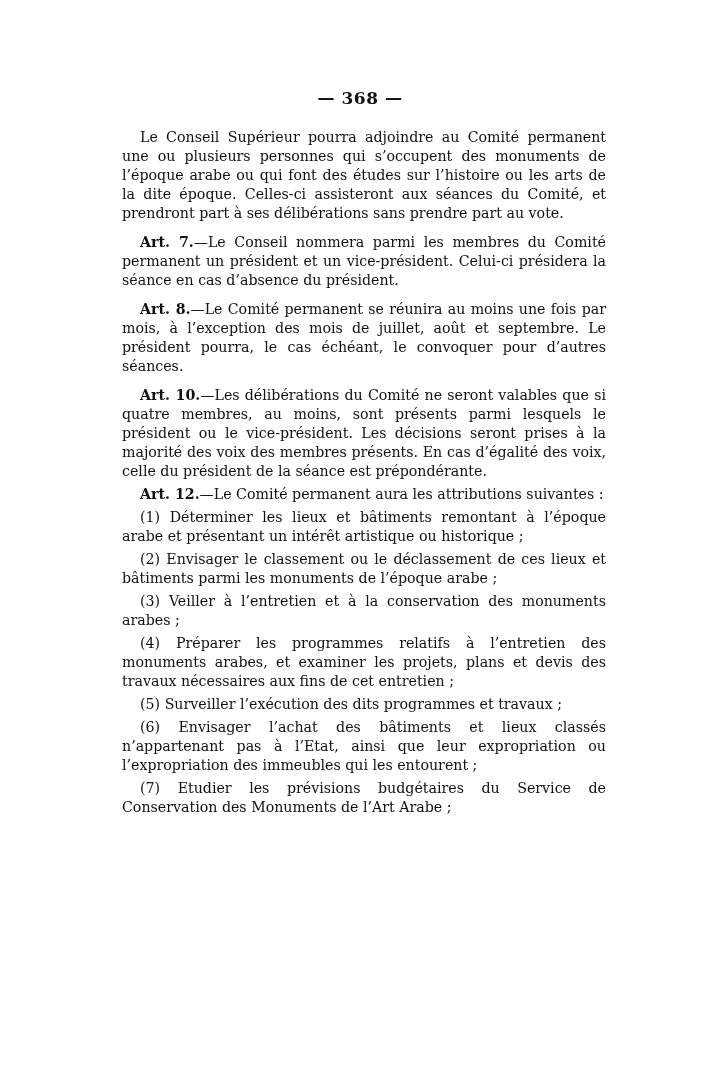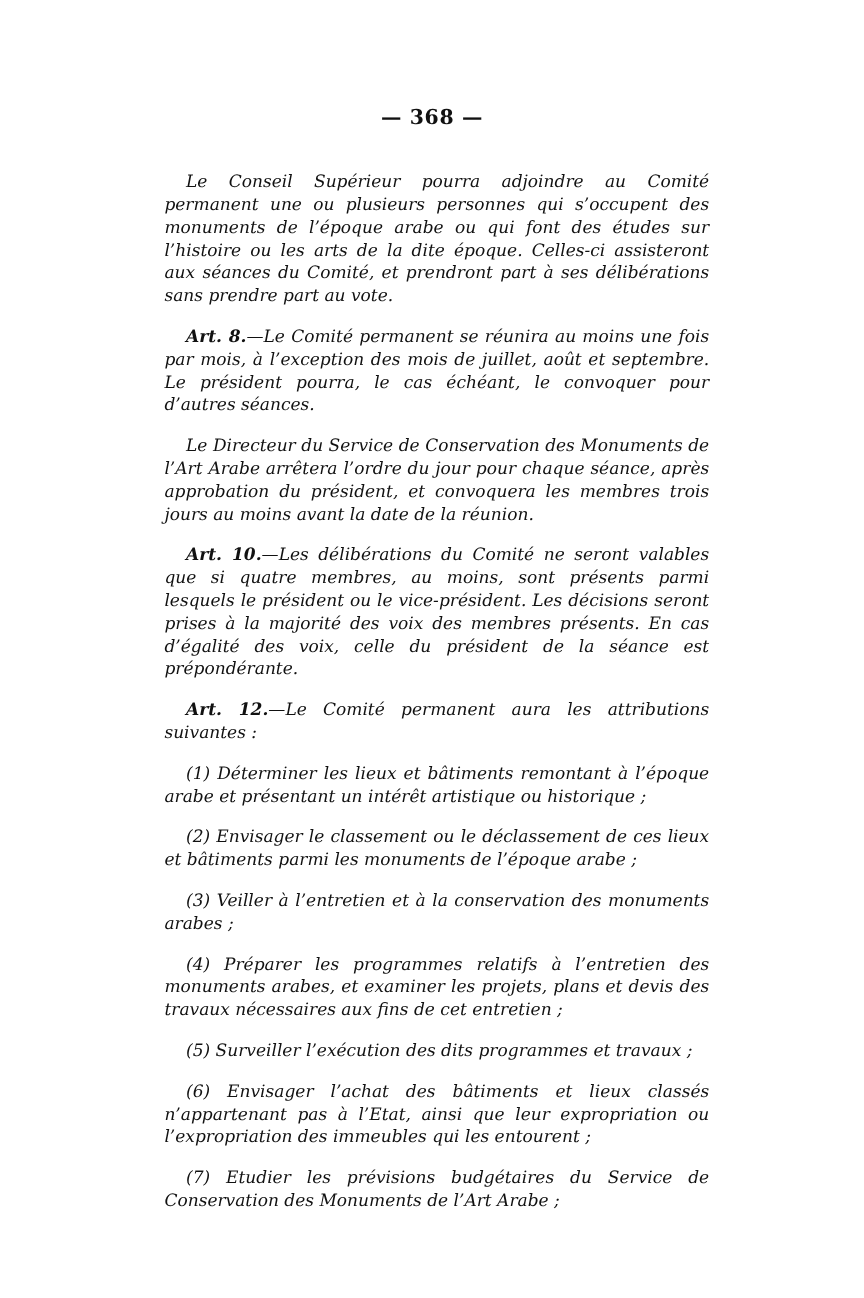--- a/index.html
+++ b/index.html
@@ -2,37 +2,37 @@
 <html><head>
 <meta charset="utf-8">
 <style>
   html, body { margin:0; padding:0; background:#ffffff; }
   body { width:720px; height:1082px; position:relative; overflow:hidden;
          font-family: "DejaVu Serif", "Liberation Serif", serif; color:#111; }
   .page-num { position:absolute; top:88px; left:0; width:720px; text-align:center;
               font-size:17px; font-weight:bold; letter-spacing:0.5px; }
   .text { position:absolute; left:122px; top:128px; width:484px;
           font-size:14.2px; line-height:19px; text-align:justify; }
-  .text p { margin:15px; text-indent:18px;font-style:italic; }
+  .text p { margin:0; text-indent:18px; }
   .gap-l { margin-top:10px !important; }
   .gap-s { margin-top:4px !important; }
   .b { font-weight:bold; }
 </style>
 </head>
 <body>
 
 <div class="page-num">— 368 —</div>
 
 <div class="text">
   <p><span>Le Conseil Supérieur pourra adjoindre au Comité permanent une ou plusieurs personnes qui s’occupent des monuments de l’époque arabe ou qui font des études sur l’histoire ou les arts de la dite époque. Celles-ci assisteront aux séances du Comité, et prendront part à ses délibérations sans prendre part au vote.</span></p>
 
+  <p class="gap-l"><span class="b">Art. 7.</span><span>—Le Conseil nommera parmi les membres du Comité permanent un président et un vice-président. Celui-ci présidera la séance en cas d’absence du président.</span></p>
 
   <p class="gap-l"><span class="b">Art. 8.</span><span>—Le Comité permanent se réunira au moins une fois par mois, à l’exception des mois de juillet, août et septembre. Le président pourra, le cas échéant, le convoquer pour d’autres séances.</span></p>
 
-  <p class="gap-s"><span>Le Directeur du Service de Conservation des Monuments de l’Art Arabe arrêtera l’ordre du jour pour chaque séance, après approbation du président, et convoquera les membres trois jours au moins avant la date de la réunion.</span></p>
 
   <p class="gap-l"><span class="b">Art. 10.</span><span>—Les délibérations du Comité ne seront valables que si quatre membres, au moins, sont présents parmi lesquels le président ou le vice-président. Les décisions seront prises à la majorité des voix des membres présents. En cas d’égalité des voix, celle du président de la séance est prépondérante.</span></p>
 
 
   <p class="gap-s"><span class="b">Art. 12.</span><span>—Le Comité permanent aura les attributions suivantes :</span></p>
 
   <p class="gap-s"><span>(1)</span> <span>Déterminer les lieux et bâtiments remontant à l’époque arabe et présentant un intérêt artistique ou historique ;</span></p>
   <p class="gap-s"><span>(2)</span> <span>Envisager le classement ou le déclassement de ces lieux et bâtiments parmi les monuments de l’époque arabe ;</span></p>
   <p class="gap-s"><span>(3)</span> <span>Veiller à l’entretien et à la conservation des monuments arabes ;</span></p>
   <p class="gap-s"><span>(4)</span> <span>Préparer les programmes relatifs à l’entretien des monuments arabes, et examiner les projets, plans et devis des travaux nécessaires aux fins de cet entretien ;</span></p>

